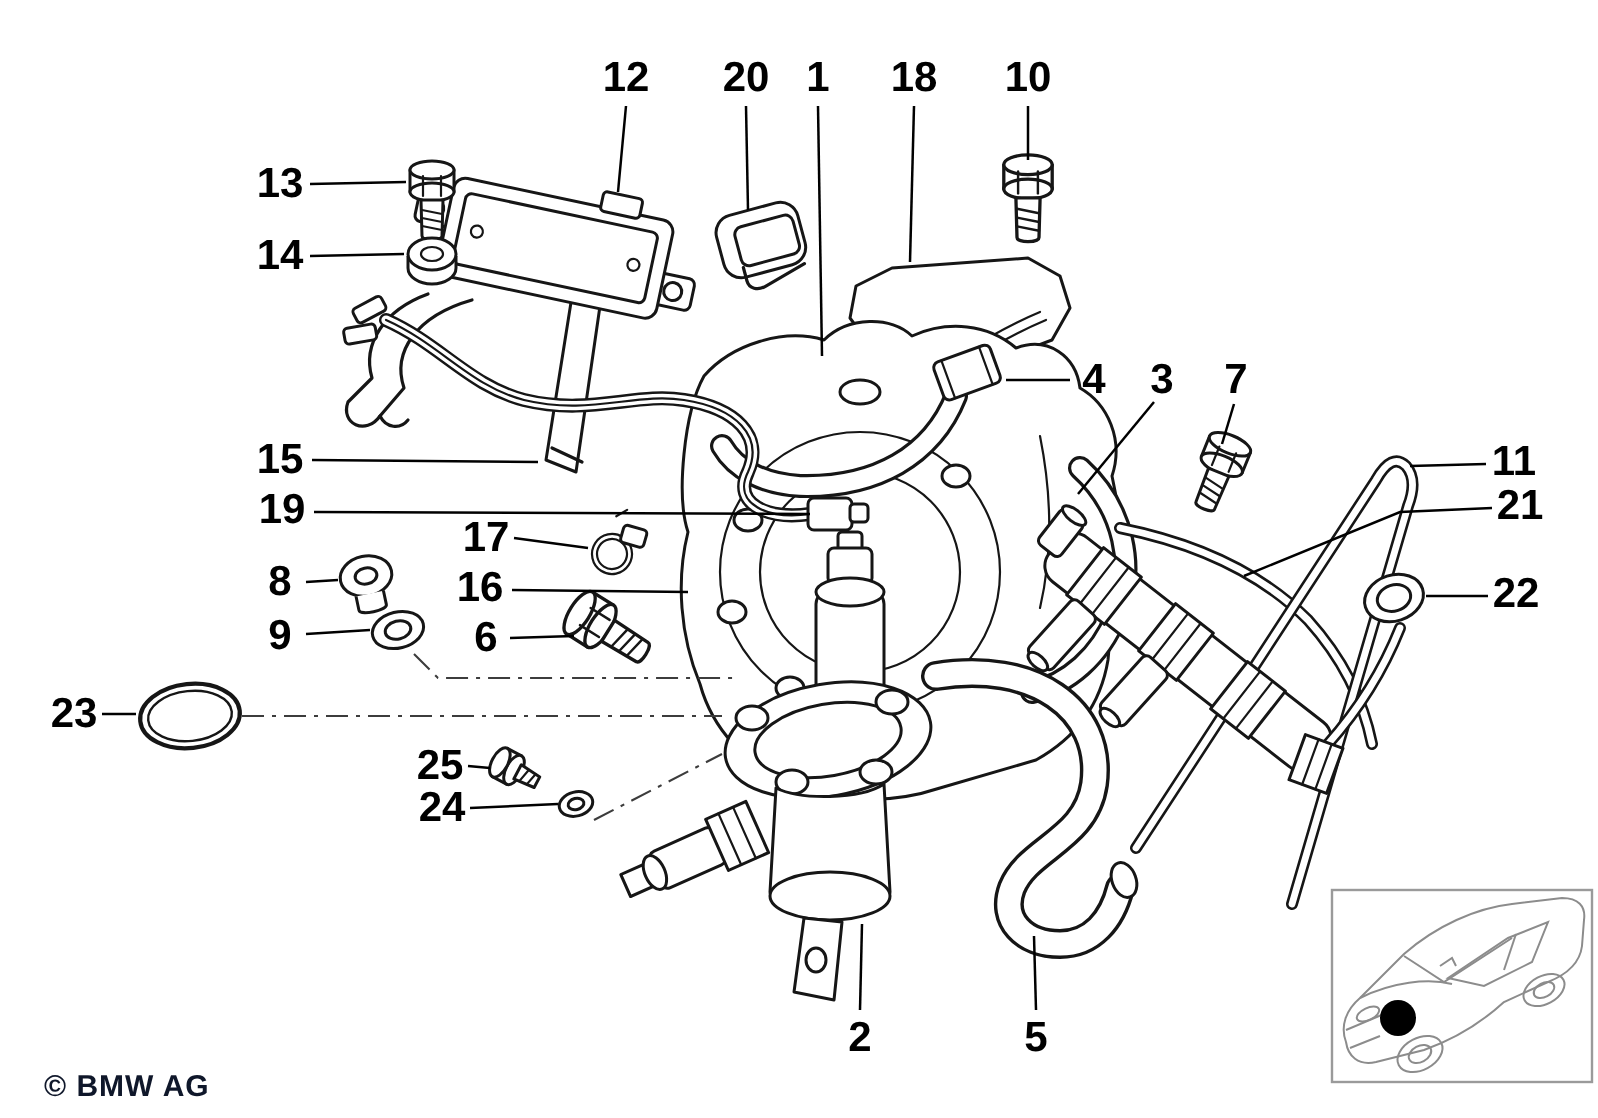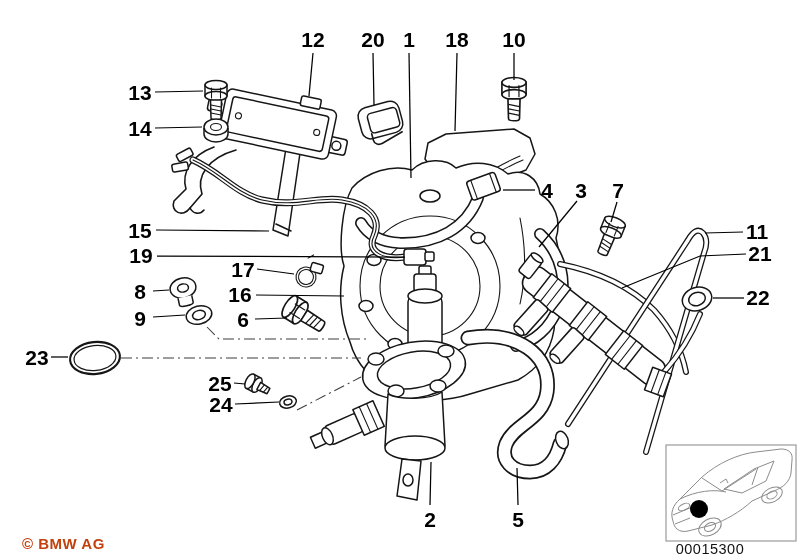--- a/index.html
+++ b/index.html
@@ -20,21 +20,21 @@
   .wire-i {fill:none;stroke:#ffffff;stroke-width:4.6;stroke-linecap:round;}
   .wire-c {fill:none;stroke:#161616;stroke-width:1.1;stroke-linecap:round;}
   .ringo{fill:none;stroke:#161616;stroke-width:2.1;}
   .ringi{fill:none;stroke:#161616;stroke-width:1.2;}
   .leader{fill:none;stroke:#000;stroke-width:1.25;}
   .ref{fill:none;stroke:#3c3c3c;stroke-width:1.05;stroke-dasharray:11 4 2 4;}
   .lbl{font-family:"Liberation Sans",sans-serif;font-weight:bold;font-size:21px;
        text-anchor:middle;dominant-baseline:central;fill:#000;cursor:pointer;}
   .car{fill:none;stroke:#8c8c8c;stroke-width:1;}
   .carbox{fill:#fff;stroke:#9a9a9a;stroke-width:1.2;}
-  .copyright{position:absolute;left:22px;top:535px;font-size:15px;font-weight:600;color:#c2410c;
+  .copyright{position:absolute;left:22px;top:535px;font-size:15px;font-weight:600;color:#0f172a;
              letter-spacing:0.5px;}
   .diagram-number{position:absolute;left:648px;top:541px;width:124px;text-align:center;
                   font-size:14.5px;color:#111;letter-spacing:0.5px;}
 </style>
 </head>
 <body>
 
 <div class="stage">
 <svg width="799" height="559" viewBox="0 0 799 559">
   <defs>
@@ -334,14 +334,13 @@
       <ellipse class="car" cx="44" cy="82" rx="6" ry="4" transform="rotate(-28 44 82)"></ellipse>
       <ellipse class="car" cx="106" cy="50" rx="11" ry="7" transform="rotate(-28 106 50)"></ellipse>
       <ellipse class="car" cx="106" cy="50" rx="5.5" ry="3.5" transform="rotate(-28 106 50)"></ellipse>
       <path class="car" d="M54,38 L60,34 L62,38"></path>
     </g>
     <circle cx="33" cy="64" r="9" fill="#000"></circle>
   </g>
 </svg>
 
 <div class="copyright">© BMW AG</div>
-<div class="diagram-number">00015300</div>
 </div>
 
 </body></html>

